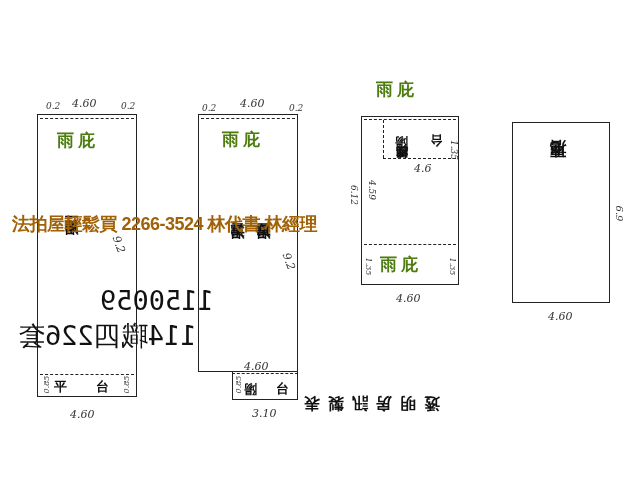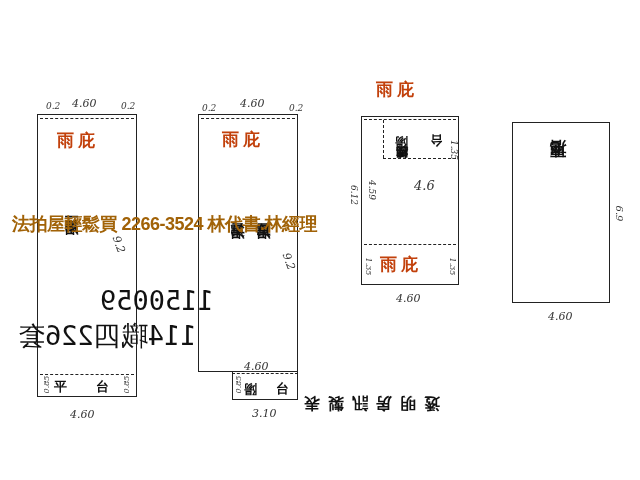--- a/index.html
+++ b/index.html
@@ -4,21 +4,21 @@
   <style>
     html, body { margin: 0; padding: 0; background: #fff; }
     body { width: 640px; height: 480px; position: relative; overflow: hidden;
            font-family: "DejaVu Sans", sans-serif; color: #111; }
     .box { position: absolute; border: 1.3px solid #222; box-sizing: border-box; }
     .dash { position: absolute; border-top: 1.5px dashed #222; height: 0; }
     .dashv { position: absolute; border-left: 1.5px dashed #222; width: 0; }
     .hw { position: absolute; font-family: "DejaVu Serif", serif; font-style: italic;
           font-size: 11px; color: #333; white-space: nowrap; }
     .lbl { position: absolute; font-family: "DejaVu Sans", sans-serif; font-weight: bold;
-           font-size: 17px; color: #c2410c; white-space: nowrap; letter-spacing: 4px; }
+           font-size: 17px; color: #4d7c0f; white-space: nowrap; letter-spacing: 4px; }
     .lbl-sm { position: absolute; font-family: "DejaVu Sans", sans-serif; font-weight: bold;
               font-size: 13px; color: #111; white-space: nowrap; }
     .vert { writing-mode: vertical-rl; letter-spacing: 1px; }
     .flip { transform: scaleX(-1); }
     .rot180 { transform: rotate(180deg); }
     .watermark { position: absolute; left: 12px; top: 212px; width: 620px;
                  font-family: "Liberation Sans", sans-serif; font-weight: bold; font-size: 18px;
                  color: #a16207; white-space: nowrap; letter-spacing: -0.5px; z-index: 5; }
     .mirror-num { position: absolute; font-family: "DejaVu Sans Mono", monospace; font-size: 27px;
                   color: #111; white-space: nowrap; transform: scale(-1, 1); transform-origin: center; }
@@ -64,21 +64,21 @@
 
 <div>
   <span class="lbl" style="left:376px; top:78px;">雨庇</span>
   <div class="box" style="left:361px; top:116px; width:98px; height:169px;"></div>
   <div class="dash" style="left:364px; top:119px; width:92px;"></div>
   <div class="dashv" style="left:383px; top:120px; height:38px;"></div>
   <div class="dash" style="left:383px; top:158px; width:73px;"></div>
   <span class="lbl-sm rot180" style="left:395px; top:133px;">陽</span>
   <span class="lbl-sm rot180" style="left:430px; top:131px;">台</span>
   <span class="hw" style="left:444px; top:145px; font-size:9px; transform:rotate(90deg);">1.35</span>
-  <span class="hw" style="left:414px; top:178px; font-size:13px;">4.6</span>
+  <span class="hw" style="left:414px; top:162px; font-size:11px;">4.6</span>
   <span class="lbl-sm vert rot180" style="left:394px; top:166px; font-size:12px;">樓梯間</span>
   <span class="hw" style="left:362px; top:185px; font-size:9px; transform:rotate(90deg);">4.59</span>
   <span class="hw" style="left:344px; top:190px; font-size:9px; transform:rotate(90deg);">6.12</span>
   <div class="dash" style="left:364px; top:244px; width:92px;"></div>
   <span class="hw" style="left:360px; top:262px; font-size:8px; transform:rotate(90deg);">1.35</span>
   <span class="lbl" style="left:380px; top:253px;">雨庇</span>
   <span class="hw" style="left:444px; top:262px; font-size:8px; transform:rotate(90deg);">1.35</span>
   <span class="hw" style="left:396px; top:292px;">4.60</span>
 </div>
 

